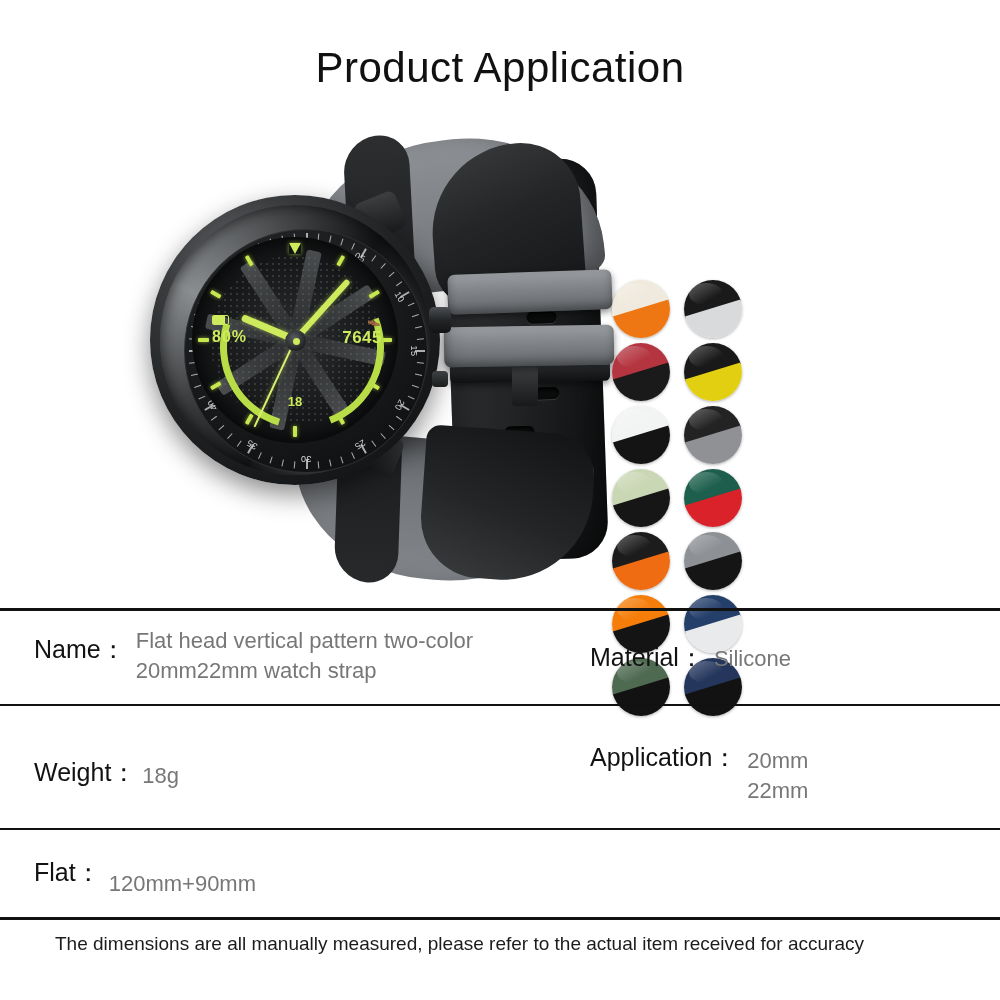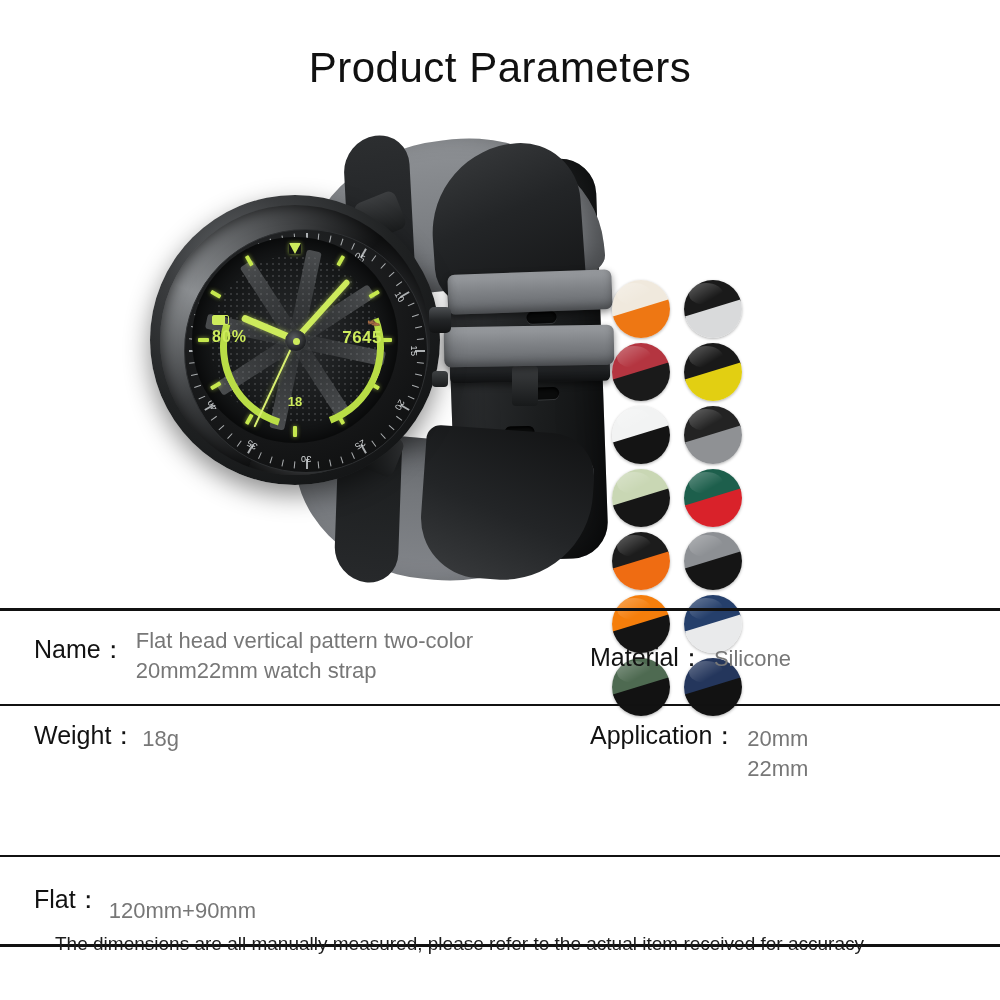--- a/index.html
+++ b/index.html
@@ -440,21 +440,21 @@
     background: #111;
   }
   .rule.thin { height: 2px; }
   .spec-row {
     position: relative;
     display: flex;
     box-sizing: border-box;
     padding-left: 34px;
   }
   .row-name { height: 93px; }
-  .row-weight { height: 149px; }
+  .row-weight { height: 122px; align-items: center; }
   .row-size { height: 87px; }
   .cell {
     display: flex;
     align-items: flex-start;
   }
   .cell-left  { width: 530px; }
   .cell-right { flex: 1; }
   .spec-label {
     font-size: 25px;
     color: #121212;
@@ -488,21 +488,21 @@
     width: 919px;
     text-align: center;
     font-size: 19px;
     color: #1c1c1c;
     font-family: "Liberation Sans", sans-serif;
   }
 </style>
 </head>
 <body>
 
-<div class="page-title">Product Parameters</div>
+<div class="page-title">Product Application</div>
 
 <div class="hero">
 
   <div class="watch-wrap">
 
     <div class="strap-tail" id="strapTail">
         <div class="tail-hole" style="left: 52px; top: 38px;"></div>
         <div class="tail-hole" style="left: 78px; top: 76px;"></div>
         <div class="tail-hole" style="left: 52px; top: 114px;"></div>
         <div class="tail-hole" style="left: 78px; top: 152px;"></div>

